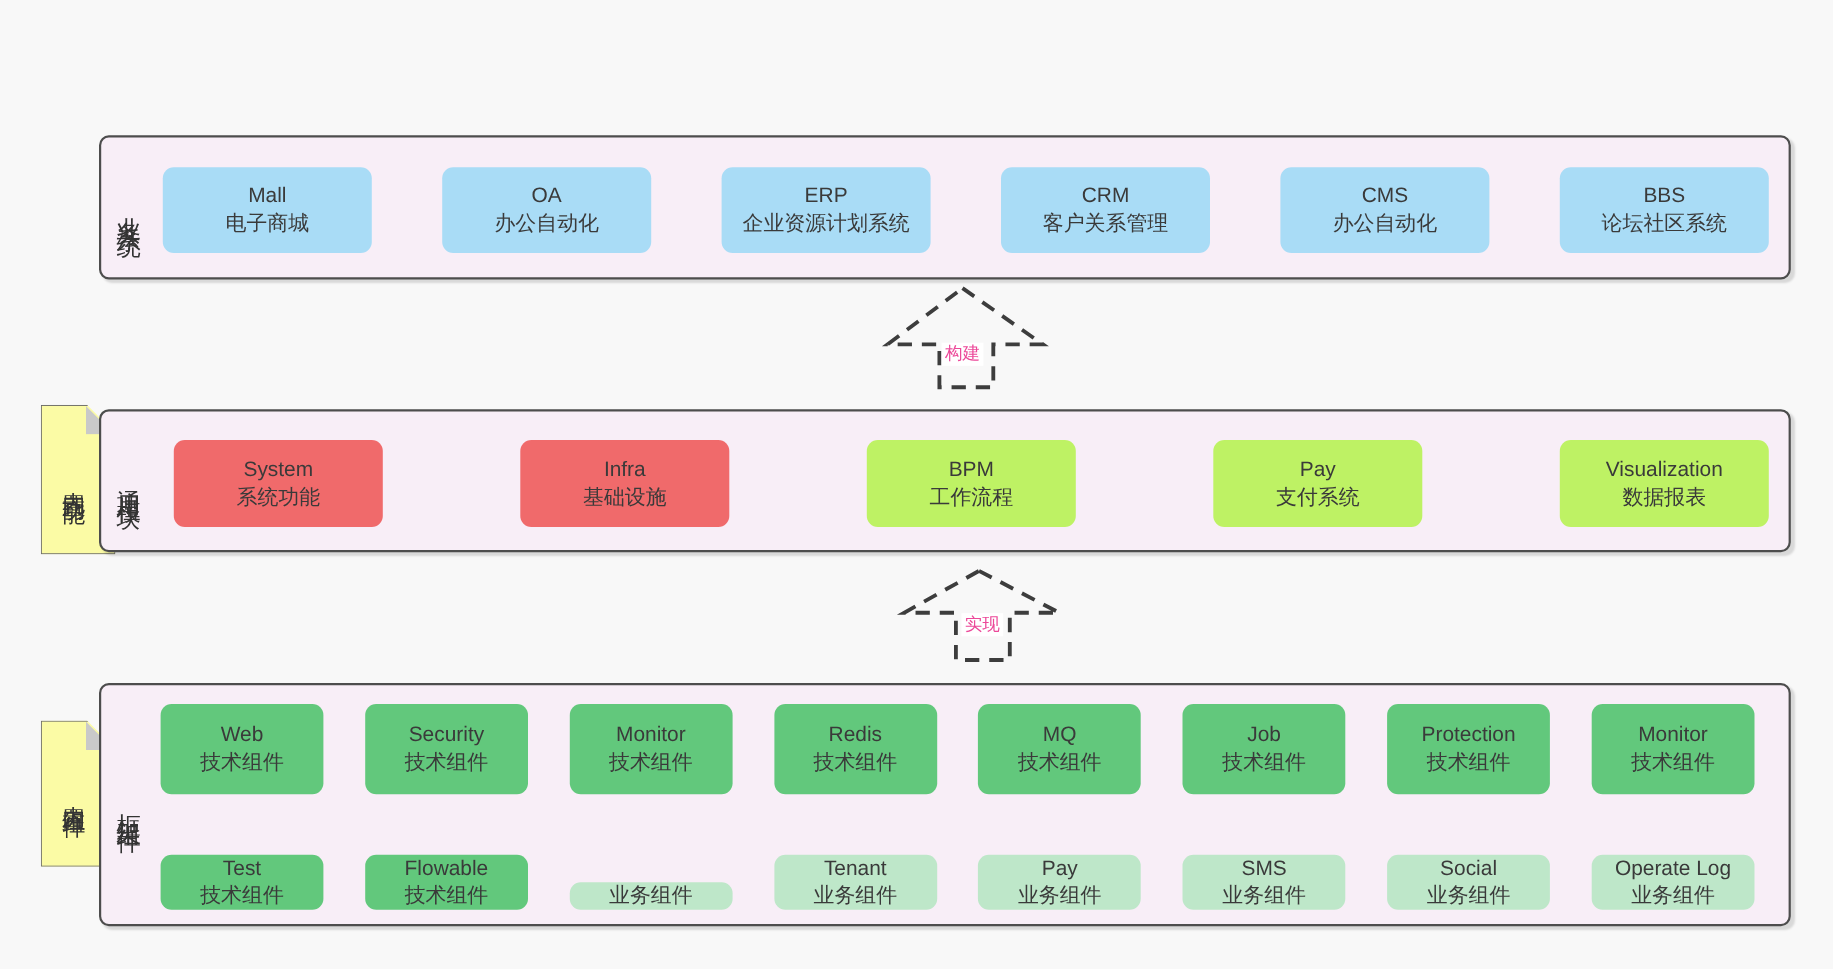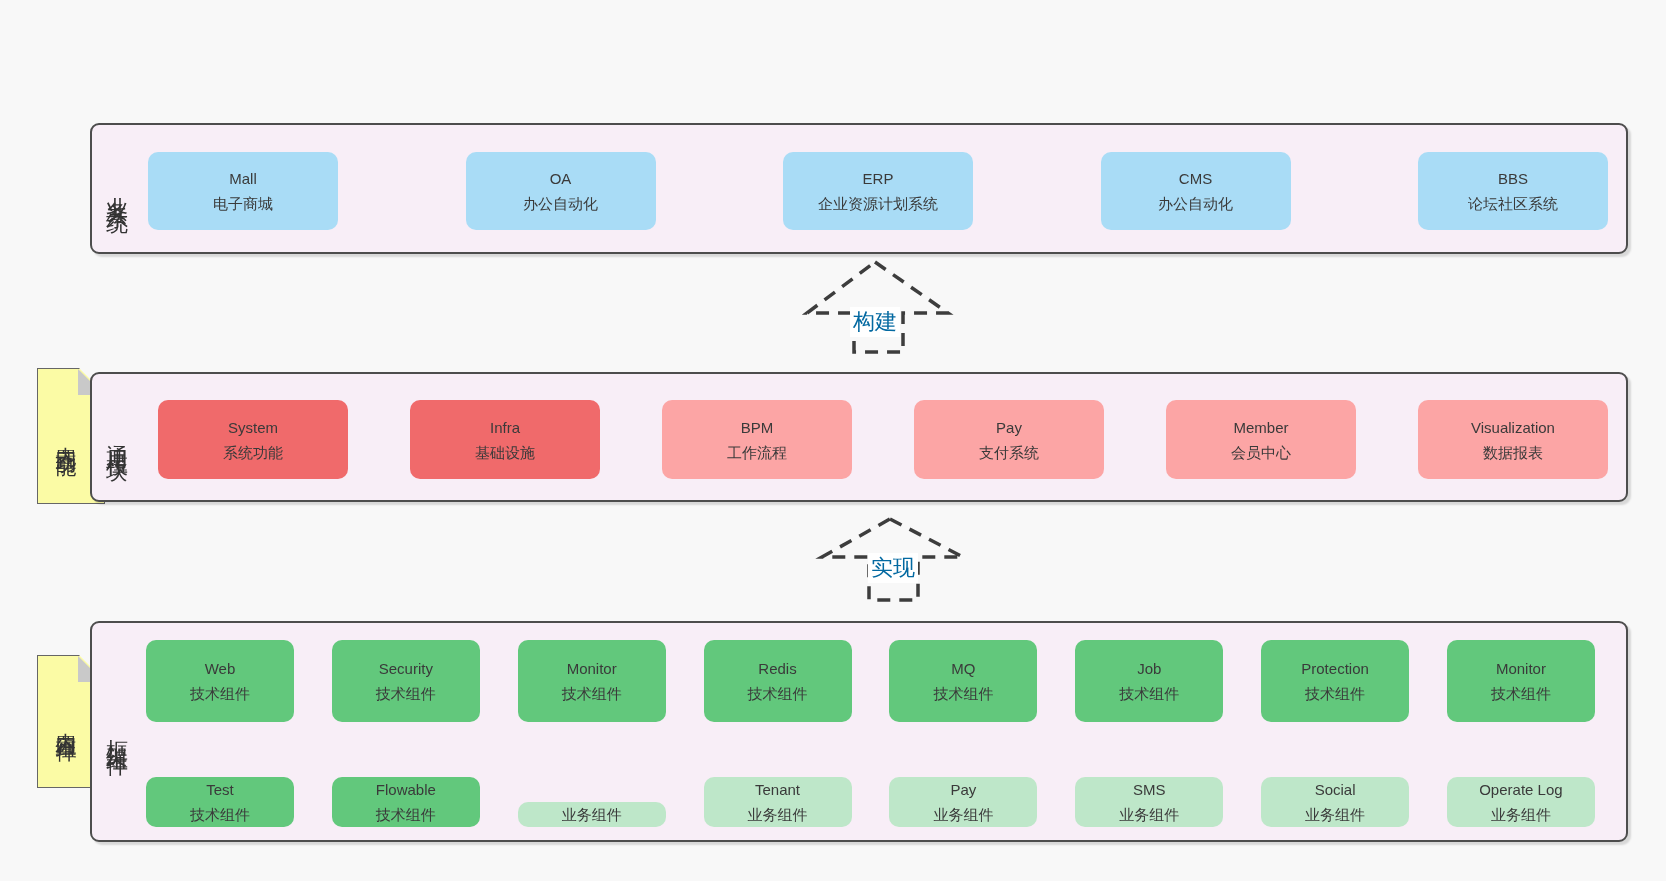--- a/index.html
+++ b/index.html
@@ -40,40 +40,40 @@
     position:absolute; display:flex; justify-content:space-between;
   }
   .row-l1 { left:56px; right:18px; top:27px;  height:78px; }
   .row-l2 { left:56px; right:18px; top:26px;  height:79px;padding-left:10px; }
   .row-l3a { left:54px; right:31px; top:17px;  height:82px; }
   .row-l3b { left:54px; right:31px; top:122px; height:82px;align-items:flex-end; }
 
   .box {
     display:flex; flex-direction:column; justify-content:center; align-items:center;
     text-align:center; border-radius:10px; padding:0 12px;
-    font-size:15px; line-height:25px; color:#3a3a3a;
+    font-size:19px; line-height:25px; color:#3a3a3a;
   }
   .w190 { width:190px; }
   .w148 { width:148px; }
   .blue  { background:#a9dcf6; }
   .red   { background:#f06a6b; }
-  .pink  { background:#fca5a5; }
+  .pink  { background:#bef264; }
   .green { background:#62c87c; }
   .lgreen{ background:#bee7c9; }
 
   .arrow-svg { position:absolute; z-index:1; }
   #arrow1-svg { left:795px; top:256px; }
   #arrow2-svg { left:810px; top:505px; }
   .arrow-svg polyline, .arrow-svg polygon {
     fill:none; stroke:#3d3d3d; stroke-width:3.5;
     stroke-dasharray:13 9;
   }
   .arrow-label {
     position:absolute; z-index:3; transform:translate(-50%,-50%);
-    background:#ffffff; padding:0 3px; font-size:22px; color:#0369a1;
+    background:#ffffff; padding:0 3px; font-size:16px; color:#ec4899;
     white-space:nowrap;
   }
   #arrow1-label { left:875px; top:322px; }
   #arrow2-label { left:893px; top:568px; }
 </style>
 </head>
 <body>
 
 <div class="canvas">
 
@@ -103,20 +103,24 @@
         <span>Mall</span>
         <span>电子商城</span>
       </div>
       <div class="box blue w190">
         <span>OA</span>
         <span>办公自动化</span>
       </div>
       <div class="box blue w190">
         <span>ERP</span>
         <span>企业资源计划系统</span>
+      </div>
+      <div class="box blue w190">
+        <span>CRM</span>
+        <span>客户关系管理</span>
       </div>
       <div class="box blue w190">
         <span>CMS</span>
         <span>办公自动化</span>
       </div>
       <div class="box blue w190">
         <span>BBS</span>
         <span>论坛社区系统</span>
       </div>
     </div>
@@ -135,24 +139,20 @@
       </div>
       <div class="box pink w190">
         <span>BPM</span>
         <span>工作流程</span>
       </div>
       <div class="box pink w190">
         <span>Pay</span>
         <span>支付系统</span>
       </div>
       <div class="box pink w190">
-        <span>Member</span>
-        <span>会员中心</span>
-      </div>
-      <div class="box pink w190">
         <span>Visualization</span>
         <span>数据报表</span>
       </div>
     </div>
   </div>
 
   <div class="container" id="layer3">
     <div class="v-label">框架组件</div>
     <div class="row row-l3a">
       <div class="box green w148">

